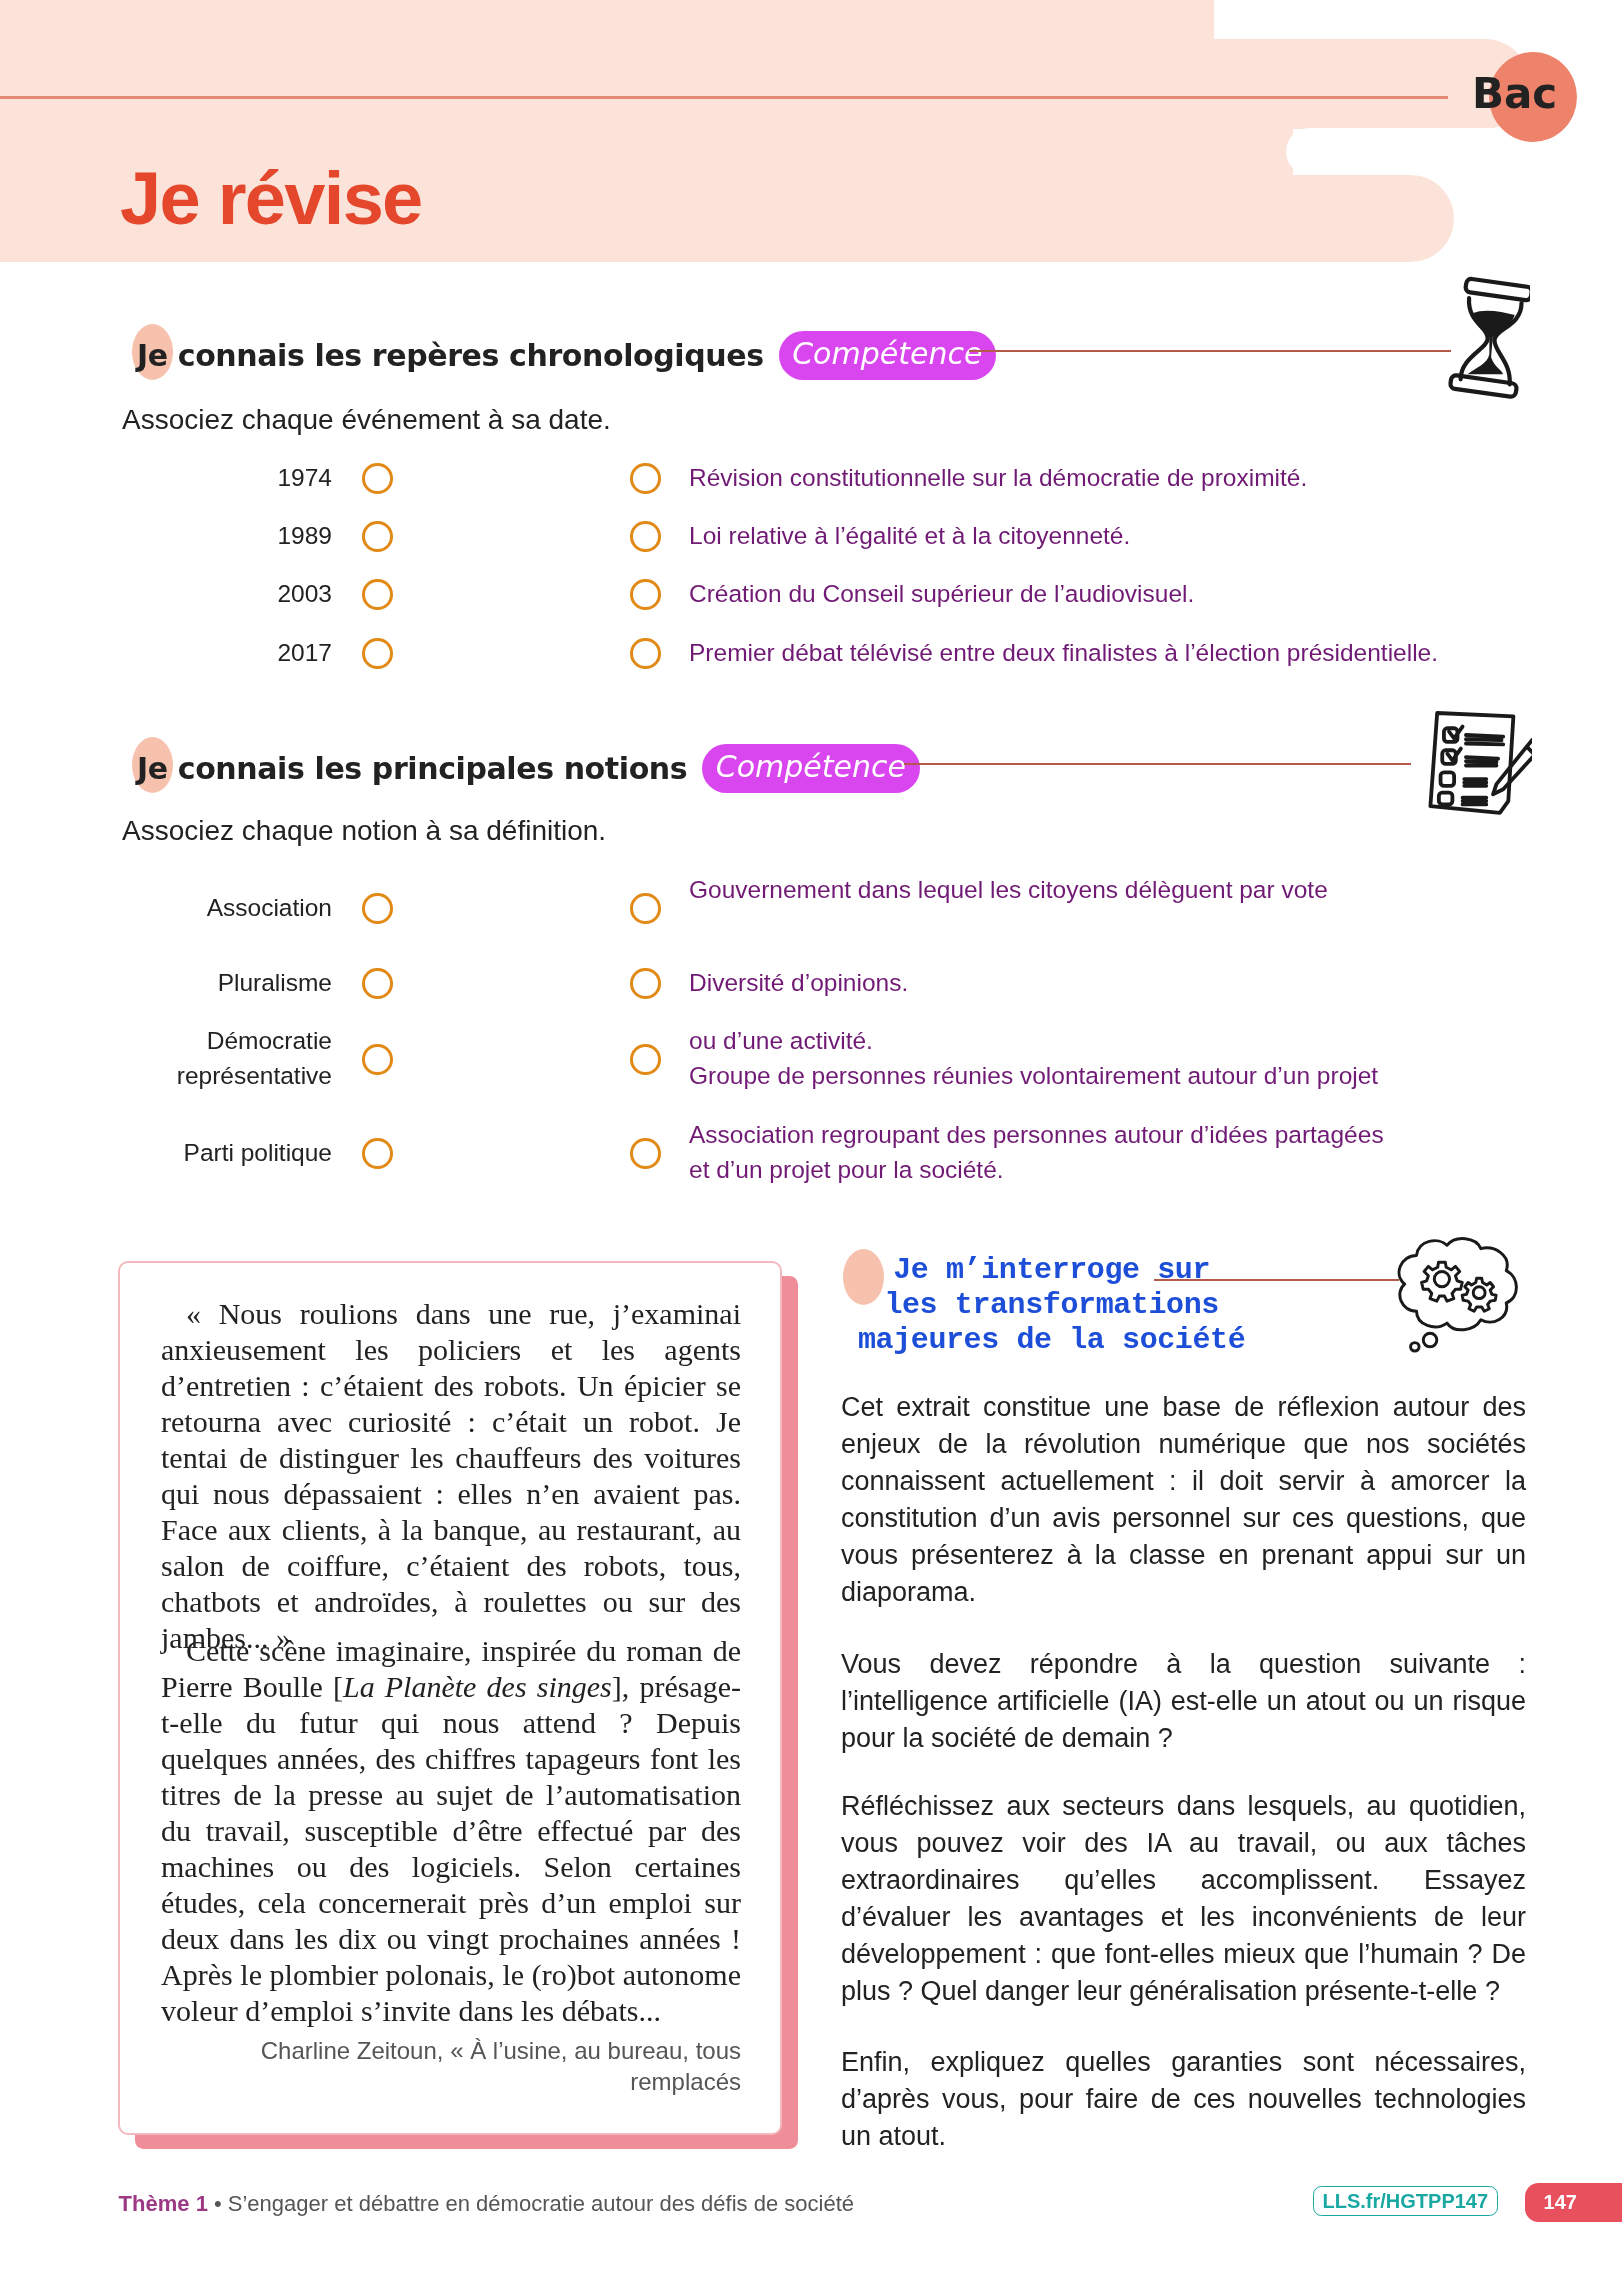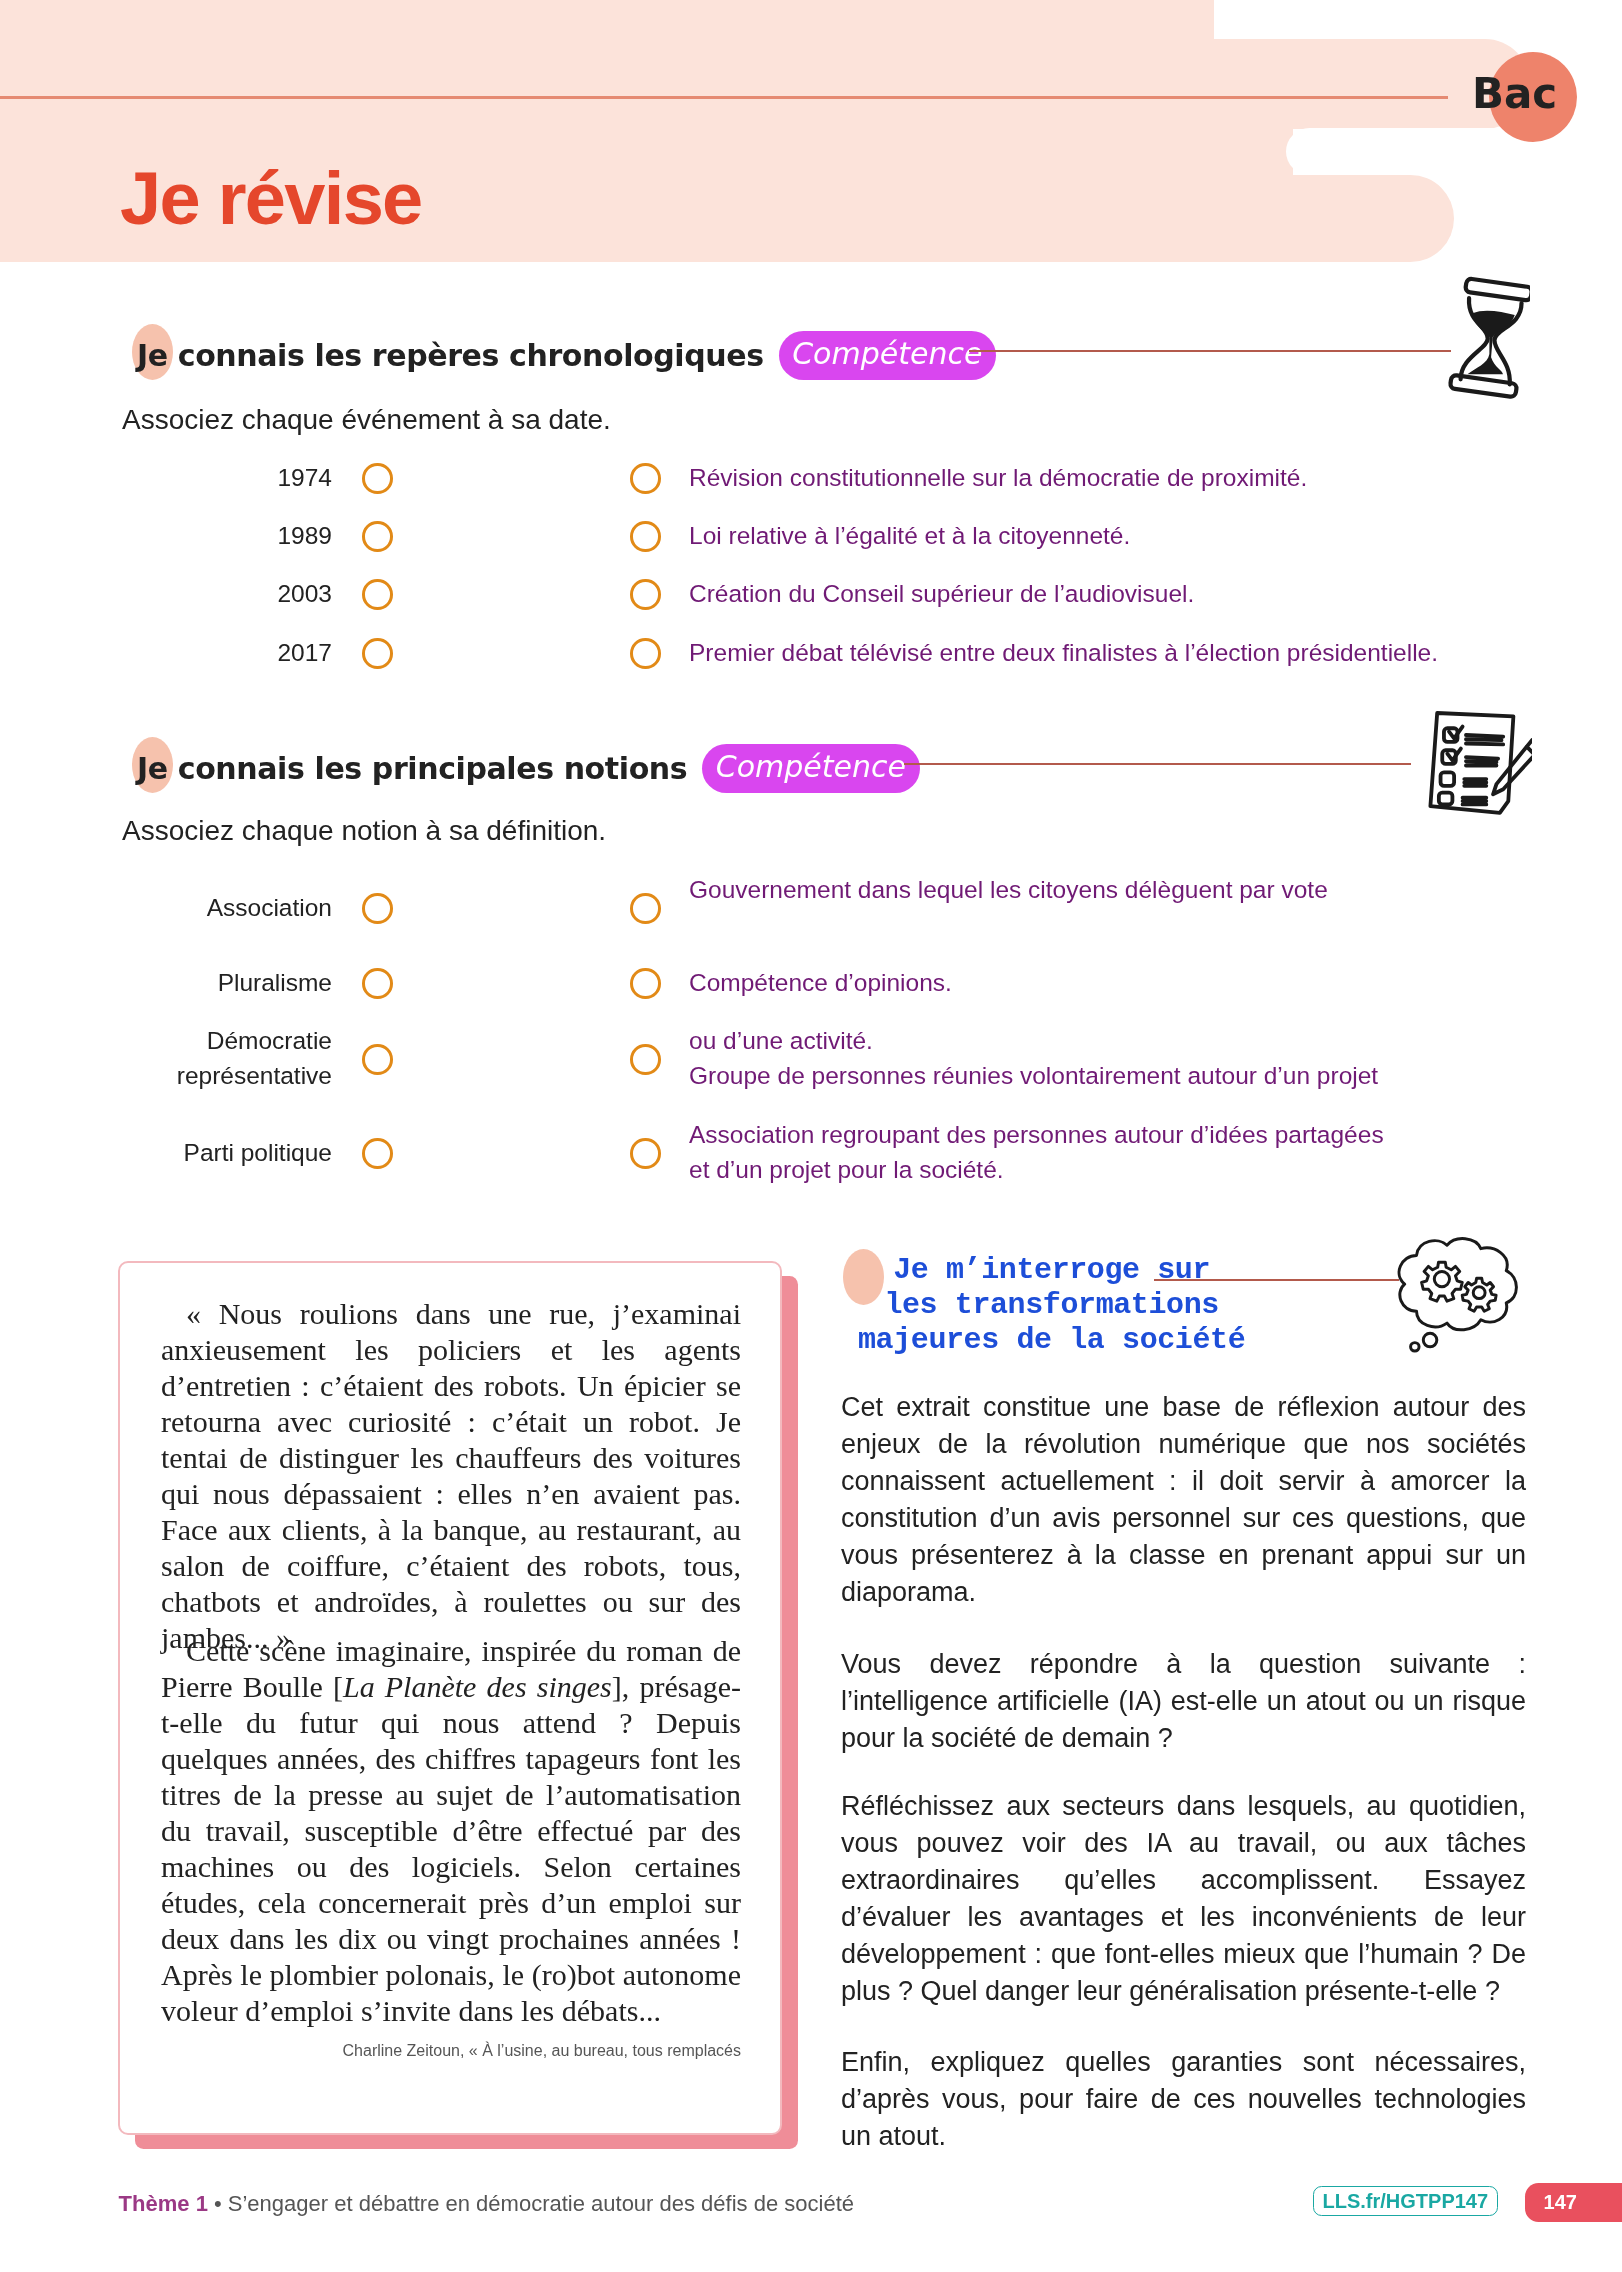--- a/index.html
+++ b/index.html
@@ -31,21 +31,21 @@
   .match-row { position:absolute; left:0; width:1623px; }
   .left-lbl { position:absolute; right:1291px; text-align:right; font-size:24.5px; color:#222; line-height:35px; font-family:"Liberation Sans", sans-serif; }
   .circle { position:absolute; width:24.5px; height:24.5px; border:3px solid #e28a17; border-radius:50%; background:#fff; }
   .right-lbl { position:absolute; left:689px; font-size:24.5px; color:#701a75; line-height:35px; font-family:"Liberation Sans", sans-serif; }
 
   
   .qshadow { left:135px; top:1276px; width:663px; height:873px; background:#ef8d98; border-radius:8.5px; }
   .qbox { left:118px; top:1261px; width:660px; height:870px; background:#fff; border:2.5px solid #f3b9be; border-radius:10px; }
   .qtext { position:absolute; left:161px; width:580px; font-family:"Liberation Serif", serif; font-size:30px; line-height:36px; color:#222; text-align:justify; }
   .qtext p { margin:0; text-indent:25px; }
-  .qsrc { position:absolute; left:144px; width:597px; text-align:right; font-size:16px; line-height:31px; color:#555; font-family:"Liberation Sans", sans-serif; }
+  .qsrc { position:absolute; left:144px; width:597px; text-align:right; font-size:24px; line-height:31px; color:#555; font-family:"Liberation Sans", sans-serif; }
 
   
   .rtitle { position:absolute; left:858px; top:1253px; font-size:30px; font-weight:bold; color:#1d4ed8; line-height:35px; font-family:Liberation Mono, monospace; letter-spacing:-0.4px;text-align:center; }
   .rtext { position:absolute; left:841px; width:685px; font-size:27px; line-height:37px; color:#222; text-align:justify; font-family:"Liberation Sans", sans-serif; }
 
   
   .footer { position:absolute; left:0; top:2191px; width:1623px; height:34px; }
   .ft-theme { position:absolute; right:769px; top:0; font-size:22px; color:#555; white-space:nowrap; font-family:"Liberation Sans", sans-serif; }
   .ft-theme b { color:#9b3985; }
   .ft-link { position:absolute; left:1313px; top:-5px; border:1.7px solid #1aa8a3; color:#1aa8a3; border-radius:8.5px; padding:2.5px 8.5px; font-size:20px; font-weight:bold; font-family:"Liberation Sans", sans-serif; }
@@ -147,21 +147,21 @@
         <div>Gouvernement dans lequel les citoyens délèguent par vote</div>
       </div>
     </div>
     <div class="match-row" style="top: 965px;">
       <div class="left-lbl" style="top:0px">
         <div>Pluralisme</div>
       </div>
       <div class="circle" style="left:362px; top:3.4px;"></div>
       <div class="circle" style="left:630px; top:3.4px;"></div>
       <div class="right-lbl" style="top:0px">
-        <div>Compétence d’opinions.</div>
+        <div>Diversité d’opinions.</div>
       </div>
     </div>
     <div class="match-row" style="top: 1041px;">
       <div class="left-lbl" style="top:-18px">
         <div>Démocratie</div>
         <div>représentative</div>
       </div>
       <div class="circle" style="left:362px; top:3.4px;"></div>
       <div class="circle" style="left:630px; top:3.4px;"></div>
       <div class="right-lbl" style="top:-18px">

